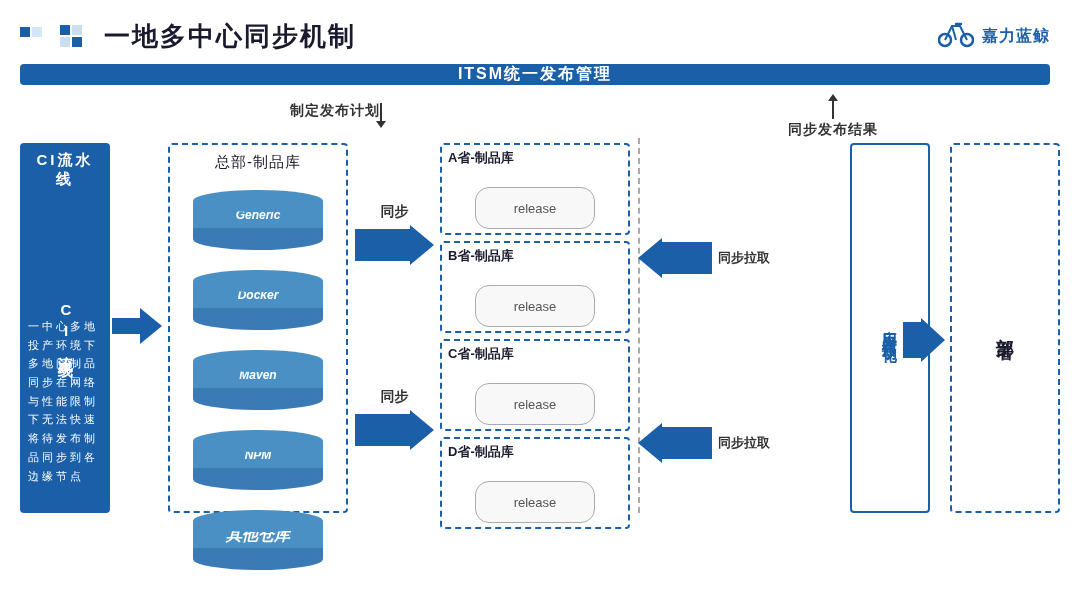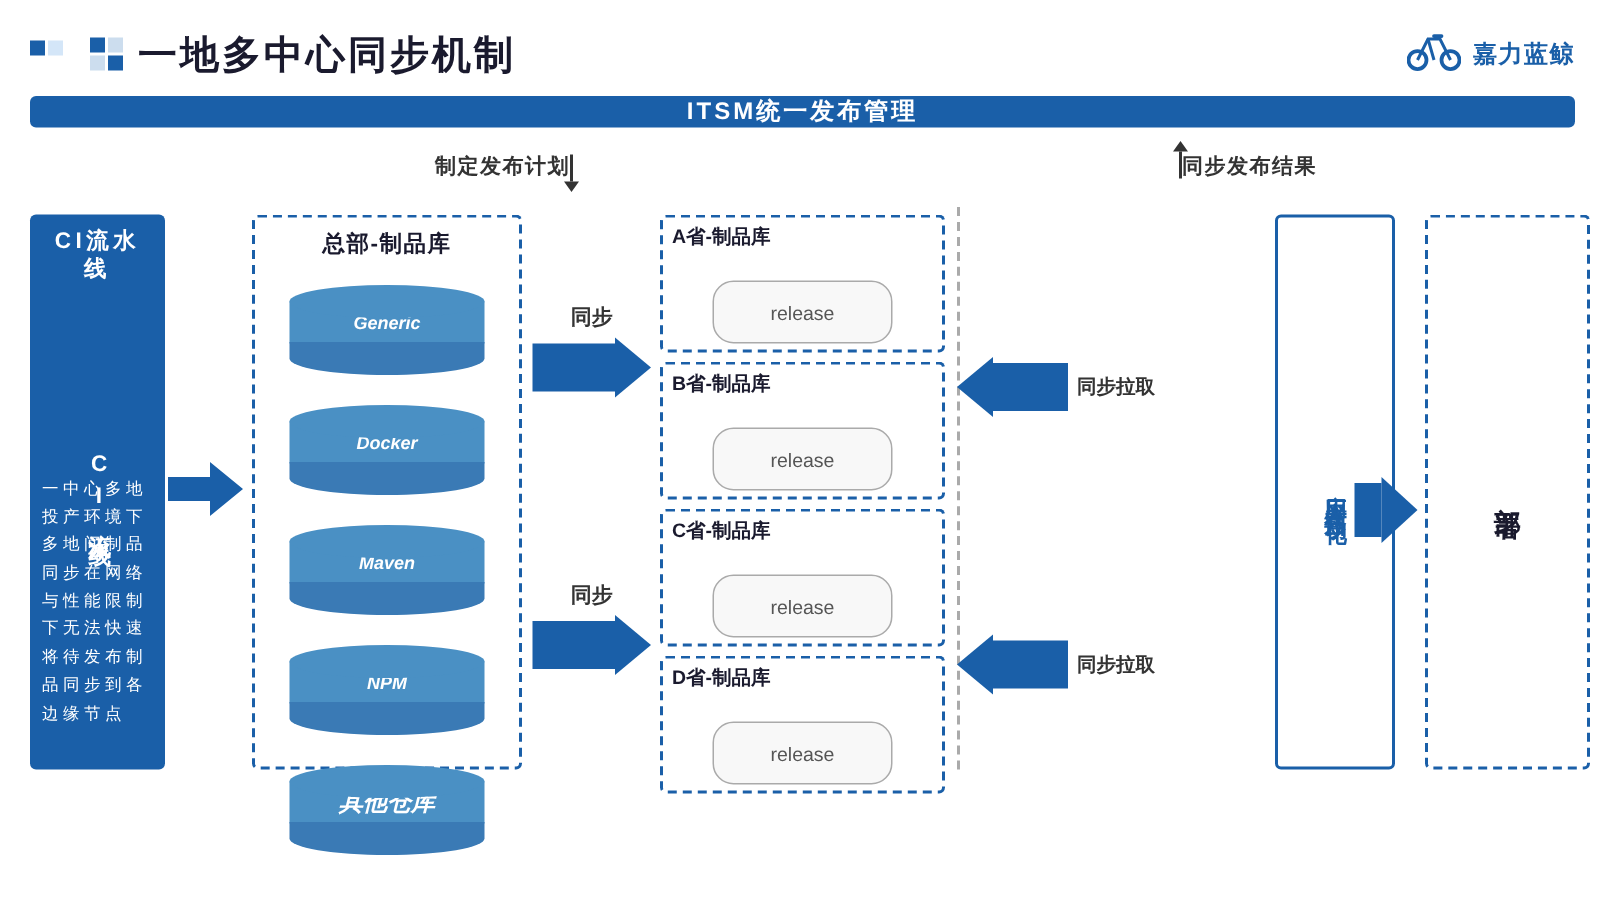--- a/index.html
+++ b/index.html
@@ -91,21 +91,21 @@
       left: 148px;
       width: 180px;
       height: 370px;
       border: 2px dashed #1a5fa8;
       border-radius: 4px;
       padding: 8px;
     }
     .zongbu-title {
       text-align: center;
       font-size: 15px;
-      font-weight: 700;
+      font-weight: 400;
       color: #1a1a2e;
       margin-bottom: 10px;
       letter-spacing: 1px;
     }
 
     
     .db-cylinder {
       width: 130px;
       margin: 8px auto;
       position: relative;
@@ -248,21 +248,21 @@
 </head>
 <body>
 
 <div class="header">
   <div class="header-left">
     <span class="title-square">
       <span class="sq"></span>
         <span class="sq2"></span>
       <br>
     </span>
-    <span style="display:inline-flex;gap:2px;align-items:center;">
+    <span style="display:inline-flex;gap:14px;align-items:center;">
       <span style="display:inline-grid;grid-template-columns:1fr 1fr;gap:2px;margin-right:8px;">
         <span style="width:10px;height:10px;background:#1a5fa8;display:block;"></span>
         <span style="width:10px;height:10px;background:#cde;display:block;"></span>
         <span style="width:10px;height:10px;background:#cde;display:block;"></span>
         <span style="width:10px;height:10px;background:#1a5fa8;display:block;"></span>
       </span>
       <span class="page-title">一地多中心同步机制</span>
     </span>
   </div>
   <div class="logo-area">
@@ -286,21 +286,21 @@
 
 <div class="diagram">
 
   <div style="position:absolute;top:8px;left:270px;display:flex;flex-direction:row;align-items:center;">
     <span style="font-size:14px;font-weight:700;color:#333;letter-spacing:1px;">制定发布计划</span>
     <div style="width:2px;height:18px;background:#333;margin-top:2px;position:relative;">
       <div style="position:absolute;bottom:-7px;left:-4px;border-left:5px solid transparent;border-right:5px solid transparent;border-top:7px solid #333;"></div>
     </div>
   </div>
 
-  <div style="position:absolute;top:8px;right:182px;display:flex;flex-direction:row;align-items:center;">
+  <div style="position:absolute;top:8px;right:182px;display:flex;flex-direction:column;align-items:center;">
     <div style="width:2px;height:18px;background:#333;margin-bottom:2px;position:relative;">
       <div style="position:absolute;top:-7px;left:-4px;border-left:5px solid transparent;border-right:5px solid transparent;border-bottom:7px solid #333;"></div>
     </div>
     <span style="font-size:14px;font-weight:700;color:#333;letter-spacing:1px;">同步发布结果</span>
   </div>
 
   <div style="position:absolute;top:45px;left:618px;width:2px;height:375px;border-left:2px dashed #aaa;"></div>
 
   <div class="ci-box">
     <span style="font-size:15px;font-weight:700;color:#fff;writing-mode:vertical-rl;text-orientation:upright;letter-spacing:4px;">CI流水线</span>

